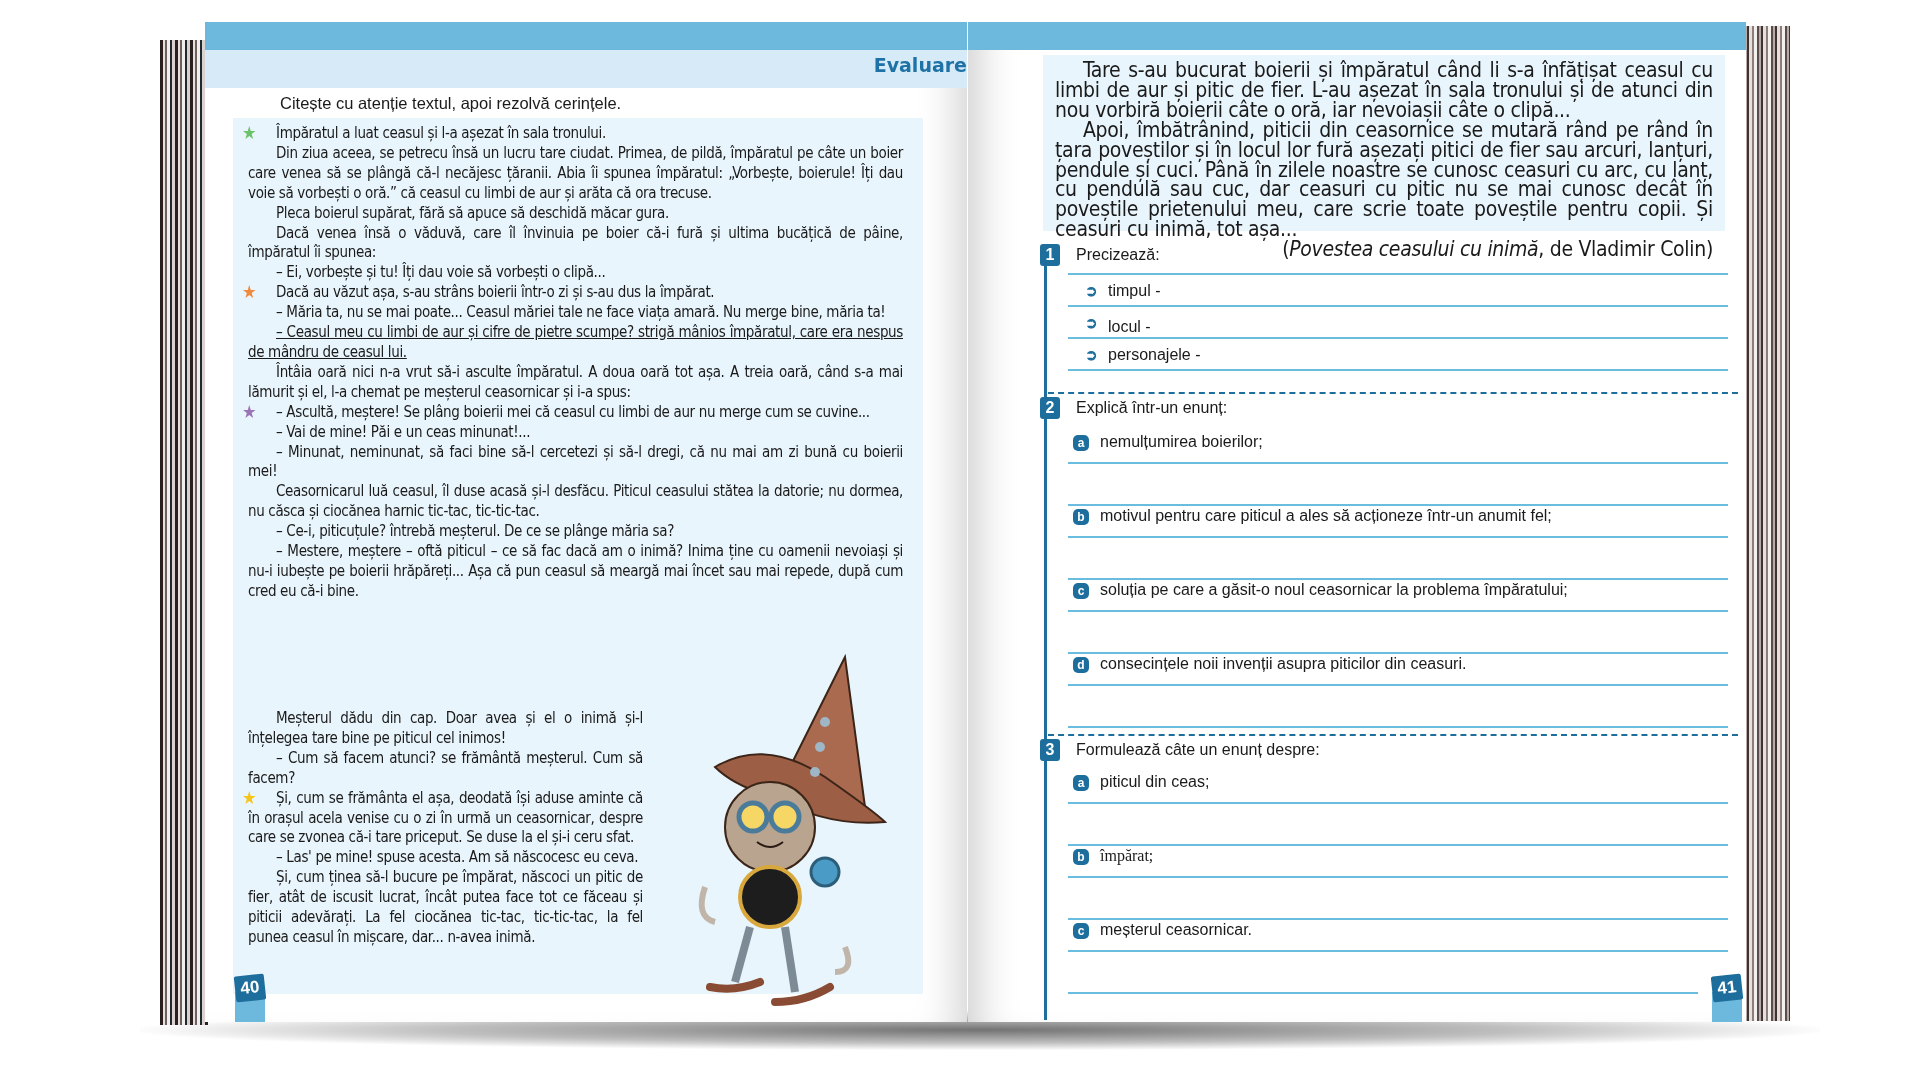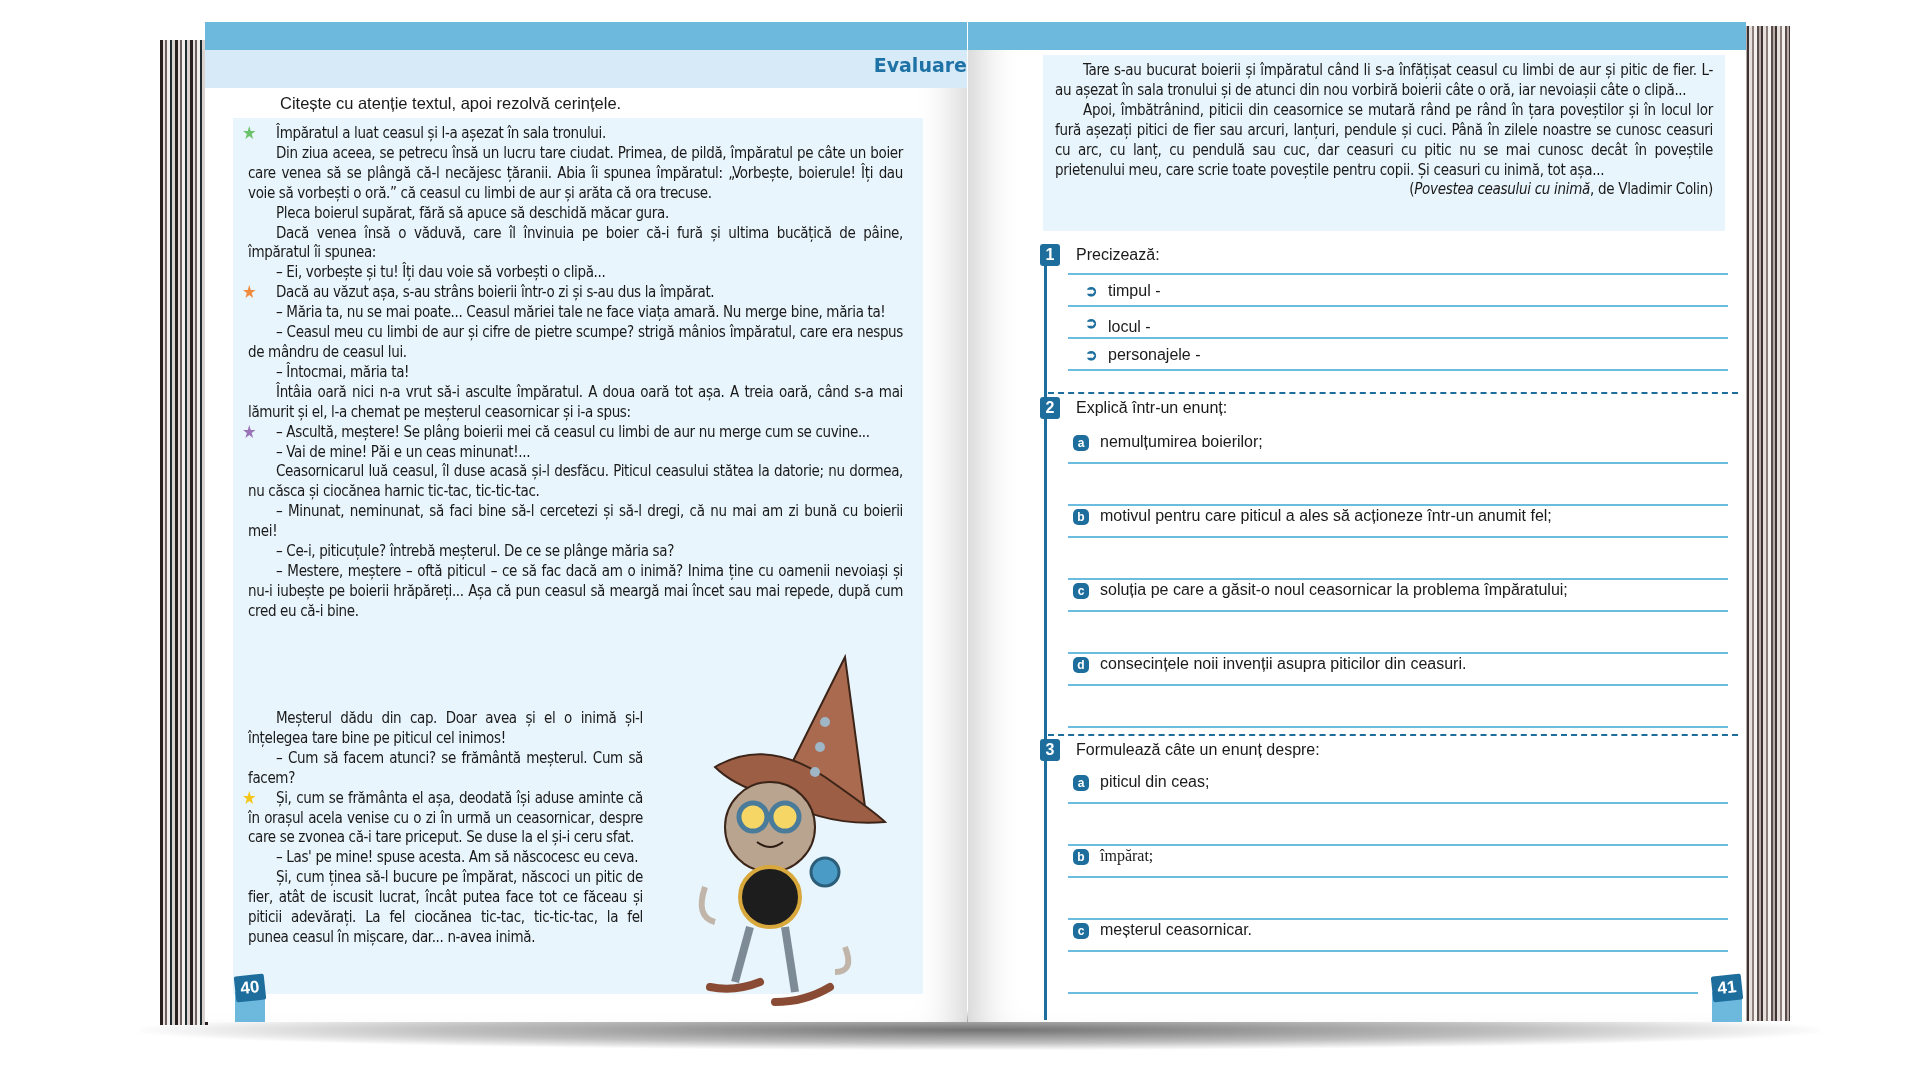--- a/index.html
+++ b/index.html
@@ -20,21 +20,21 @@
   .textbox { position:absolute; background:#e9f5fc; }
   .left-box { left:28px; top:96px; width:690px; height:876px; }
   .para { position:absolute; left:15px; width:655px; font-size:15px; line-height:19.9px; font-family:"DejaVu Sans Condensed","DejaVu Sans", sans-serif; text-align:justify; letter-spacing:-0.35px; }
   .para p { margin:0; text-indent:28px; }
   .para p.noind { text-indent:0; }
   .star { position:absolute; left:-6px; font-size:18px; line-height:18px; }
   .narrow { width:395px; }
   .page-num { position:absolute; width:30px; height:26px; background:#1e6e9d; color:#fff; font-weight:bold; font-size:17px; text-align:center; line-height:26px; transform:rotate(-6deg); border-radius:2px; }
   .page-tab { position:absolute; width:30px; height:30px; background:#6db8dd; }
   .right-top-box { left:75px; top:33px; width:682px; height:176px; }
-  .rpara { position:absolute; left:12px; width:658px; top:6px; font-size:15px; line-height:19.9px; font-family:"DejaVu Sans Condensed","DejaVu Sans", sans-serif; text-align:justify; letter-spacing:-0.3px; }
+  .rpara { position:absolute; left:12px; width:658px; top:6px; font-size:21px; line-height:19.9px; font-family:"DejaVu Sans Condensed","DejaVu Sans", sans-serif; text-align:justify; letter-spacing:-0.3px; }
   .rpara p { margin:0; text-indent:28px; }
   .rpara .cite { text-align:right; text-indent:0; }
   .vline { position:absolute; left:76px; top:226px; width:3px; height:772px; background:#1e6e9d; }
   .qnum { position:absolute; left:72px; width:20px; height:22px; background:#1e6e9d; color:#fff; font-weight:bold; font-size:16px; text-align:center; line-height:22px; border-radius:3px; }
   .qlabel { position:absolute; left:108px; font-size:16px; }
   .line { position:absolute; left:100px; width:660px; height:2px; background:#6bbde0; }
   .dash { position:absolute; left:80px; width:690px; height:0; border-top:2px dashed #1e6e9d; }
   .bullet { position:absolute; left:117px; font-size:15px; color:#1e6e9d; font-weight:bold; }
   .bullet-text { position:absolute; left:140px; font-size:16px; }
   .letter { position:absolute; left:105px; width:16px; height:16px; border-radius:5px; background:#1e6e9d; color:#fff; font-size:12px; font-weight:bold; text-align:center; line-height:16px; }
@@ -56,27 +56,26 @@
 
   <div class="textbox left-box">
     <div class="para" style="top:6px;" id="wide">
         <p class="noind" style="position: relative; text-indent: 28px;"><span class="star" style="color: rgb(108, 194, 106); text-indent: 0px;">★</span>Împăratul a luat ceasul și l-a așezat în sala tronului.</p>
         <p style="position: relative;">Din ziua aceea, se petrecu însă un lucru tare ciudat. Primea, de pildă, împăratul pe câte un boier care venea să se plângă că-l necăjesc țăranii. Abia îi spunea împăratul: „Vorbește, boierule! Îți dau voie să vorbești o oră.” că ceasul cu limbi de aur și arăta că ora trecuse.</p>
         <p style="position: relative;">Pleca boierul supărat, fără să apuce să deschidă măcar gura.</p>
         <p style="position: relative;">Dacă venea însă o văduvă, care îl învinuia pe boier că-i fură și ultima bucățică de pâine, împăratul îi spunea:</p>
         <p style="position: relative;">– Ei, vorbește și tu! Îți dau voie să vorbești o clipă...</p>
         <p style="position: relative;"><span class="star" style="color: rgb(240, 138, 60); text-indent: 0px;">★</span>Dacă au văzut așa, s-au strâns boierii într-o zi și s-au dus la împărat.</p>
         <p style="position: relative;">– Măria ta, nu se mai poate... Ceasul măriei tale ne face viața amară. Nu merge bine, măria ta!</p>
-        <p style="position: relative;">– Ceasul meu cu limbi de aur și cifre de pietre scumpe? strigă mânios împăratul, care era nespus de mândru de ceasul lui.</p>
-        <p style="position: relative;">– Întocmai, măria ta!</p>
+        <p style="position: relative; text-decoration: underline;">– Ceasul meu cu limbi de aur și cifre de pietre scumpe? strigă mânios împăratul, care era nespus de mândru de ceasul lui.</p>
         <p style="position: relative;">Întâia oară nici n-a vrut să-i asculte împăratul. A doua oară tot așa. A treia oară, când s-a mai lămurit și el, l-a chemat pe meșterul ceasornicar și i-a spus:</p>
         <p style="position: relative;"><span class="star" style="color: rgb(155, 116, 184); text-indent: 0px;">★</span>– Ascultă, meștere! Se plâng boierii mei că ceasul cu limbi de aur nu merge cum se cuvine...</p>
         <p style="position: relative;">– Vai de mine! Păi e un ceas minunat!...</p>
+        <p style="position: relative;">– Minunat, neminunat, să faci bine să-l cercetezi și să-l dregi, că nu mai am zi bună cu boierii mei!</p>
         <p style="position: relative;">Ceasornicarul luă ceasul, îl duse acasă și-l desfăcu. Piticul ceasului stătea la datorie; nu dormea, nu căsca și ciocănea harnic tic-tac, tic-tic-tac.</p>
-        <p style="position: relative;">– Minunat, neminunat, să faci bine să-l cercetezi și să-l dregi, că nu mai am zi bună cu boierii mei!</p>
         <p style="position: relative;">– Ce-i, piticuțule? întrebă meșterul. De ce se plânge măria sa?</p>
         <p style="position: relative;">– Mestere, meștere – oftă piticul – ce să fac dacă am o inimă? Inima ține cu oamenii nevoiași și nu-i iubește pe boierii hrăpăreți... Așa că pun ceasul să meargă mai încet sau mai repede, după cum cred eu că-i bine.</p>
       </div>
     <div class="para narrow" style="top:555px;" id="narrow">
         <p style="position: relative; margin-top: 36px;">Meșterul dădu din cap. Doar avea și el o inimă și-l înțelegea tare bine pe piticul cel inimos!</p>
         <p style="position: relative;">– Cum să facem atunci? se frământă meșterul. Cum să facem?</p>
         <p style="position: relative;"><span class="star" style="color: rgb(245, 197, 24); text-indent: 0px;">★</span>Și, cum se frământa el așa, deodată își aduse aminte că în orașul acela venise cu o zi în urmă un ceasornicar, despre care se zvonea că-i tare priceput. Se duse la el și-i ceru sfat.</p>
         <p style="position: relative;">– Las' pe mine! spuse acesta. Am să născocesc eu ceva.</p>
         <p style="position: relative;">Și, cum ținea să-l bucure pe împărat, născoci un pitic de fier, atât de iscusit lucrat, încât putea face tot ce făceau și piticii adevărați. La fel ciocănea tic-tac, tic-tic-tac, la fel punea ceasul în mișcare, dar... n-avea inimă.</p>
       </div>

